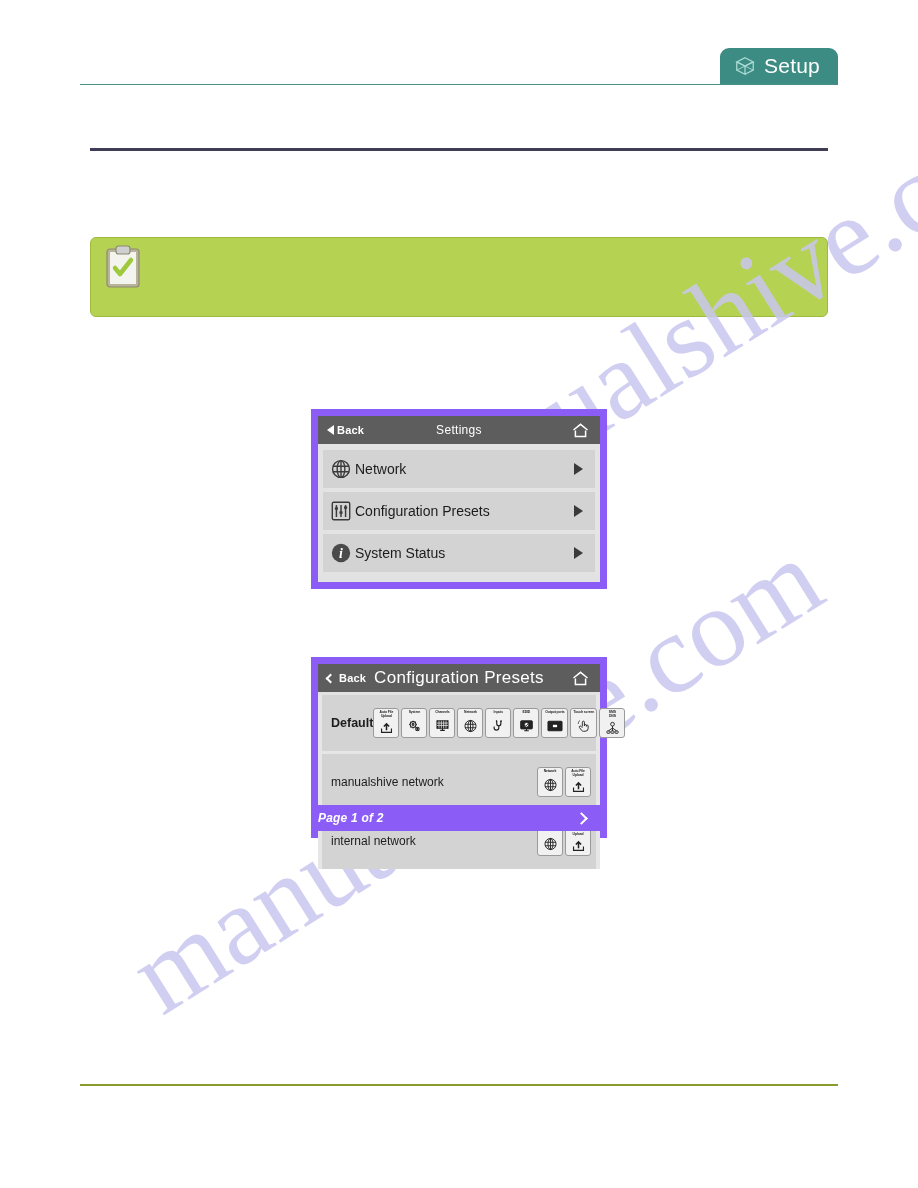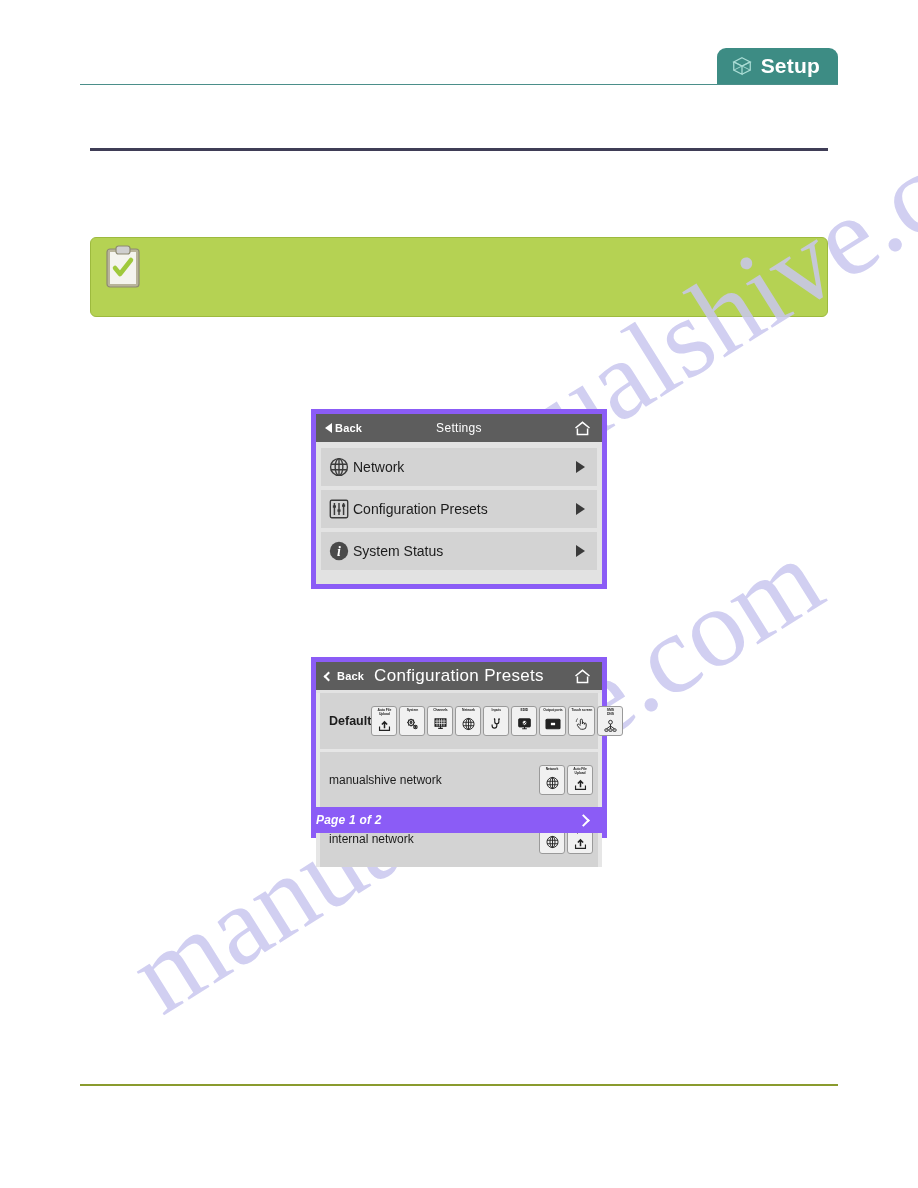--- a/index.html
+++ b/index.html
@@ -57,21 +57,21 @@
     background: #3d8c84;
     border-radius: 9px 9px 0 0;
     display: flex;
     align-items: center;
     gap: 8px;
     z-index: 3;
   }
   .setup-tab .label {
     color: #ffffff;
     font-size: 21px;
-    font-weight: 700;
+    font-weight: 400;
     letter-spacing: .2px;
     line-height: 1;
     padding-bottom: 2px;
     text-align: center;
   }
   .setup-tab .cube-icon { width: 22px; height: 22px; display: block; }
 
   
   .rule-teal {
     position: absolute;
@@ -127,21 +127,21 @@
     line-height: 19px;
     white-space: pre-wrap;
   }
 
   
   .device {
     position: absolute;
     left: 311px;
     width: 296px;
     background: #e2e2e2;
-    border: 5px solid #8b5cf6;
+    border: 7px solid #8b5cf6;
     font-family: "Liberation Sans", sans-serif;
     z-index: 6;
   }
   #device-settings { top: 409px; height: 180px; }
   #device-presets  { top: 657px; height: 181px; }
 
   .dev-header {
     position: relative;
     height: 28px;
     background: #5d5d5d;

